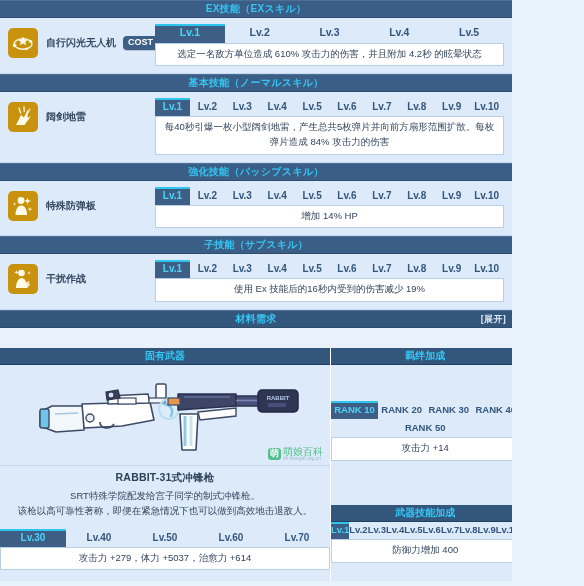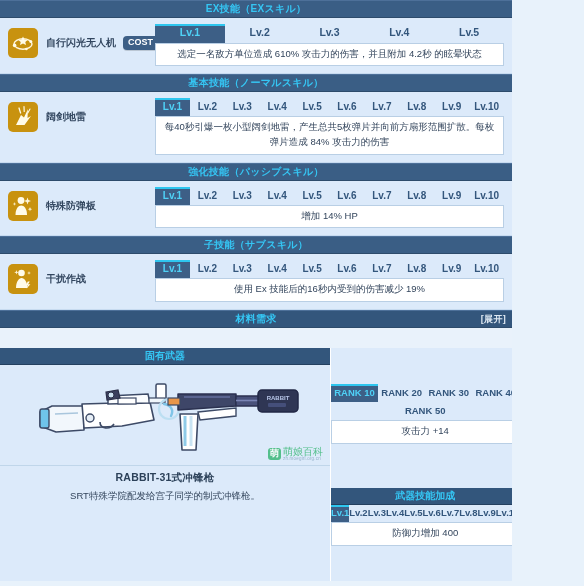--- a/index.html
+++ b/index.html
@@ -362,24 +362,38 @@
           <div class="wm">
             <span class="wm-badge">萌</span>
             <span class="wm-txt">
               <span class="wm-t1">萌娘百科</span>
               <span class="wm-t2">zh.moegirl.org.cn</span>
             </span>
           </div>
         </div>
         <div class="weapon-name">RABBIT-31式冲锋枪</div>
         <div class="weapon-desc">SRT特殊学院配发给宫子同学的制式冲锋枪。</div>
+        <div class="weapon-desc">该枪以高可靠性著称，即便在紧急情况下也可以做到高效地击退敌人。</div>
+        <div class="weapon-tabs">
+          <div class="lv-tabs">
+            <div class="lv-tab active">Lv.30</div>
+            <div class="lv-tab">Lv.40</div>
+            <div class="lv-tab">Lv.50</div>
+            <div class="lv-tab">Lv.60</div>
+            <div class="lv-tab">Lv.70</div>
+          </div>
+          <div class="desc-box">攻击力 +279，体力 +5037，治愈力 +614</div>
+        </div>
       </div>
     </div>
 
     <div class="col col-right">
+      <div class="col-head">
+        <span>羁绊加成</span>
+      </div>
       <div class="col-body bond-body">
         <div class="bond-spacer"></div>
         <div class="rank-tabs">
           <div class="rank-tab active">RANK 10</div>
           <div class="rank-tab">RANK 20</div>
           <div class="rank-tab">RANK 30</div>
           <div class="rank-tab">RANK 40</div>
         </div>
         <div class="rank-tabs rank-row2">
           <div class="rank-tab">RANK 50</div>

